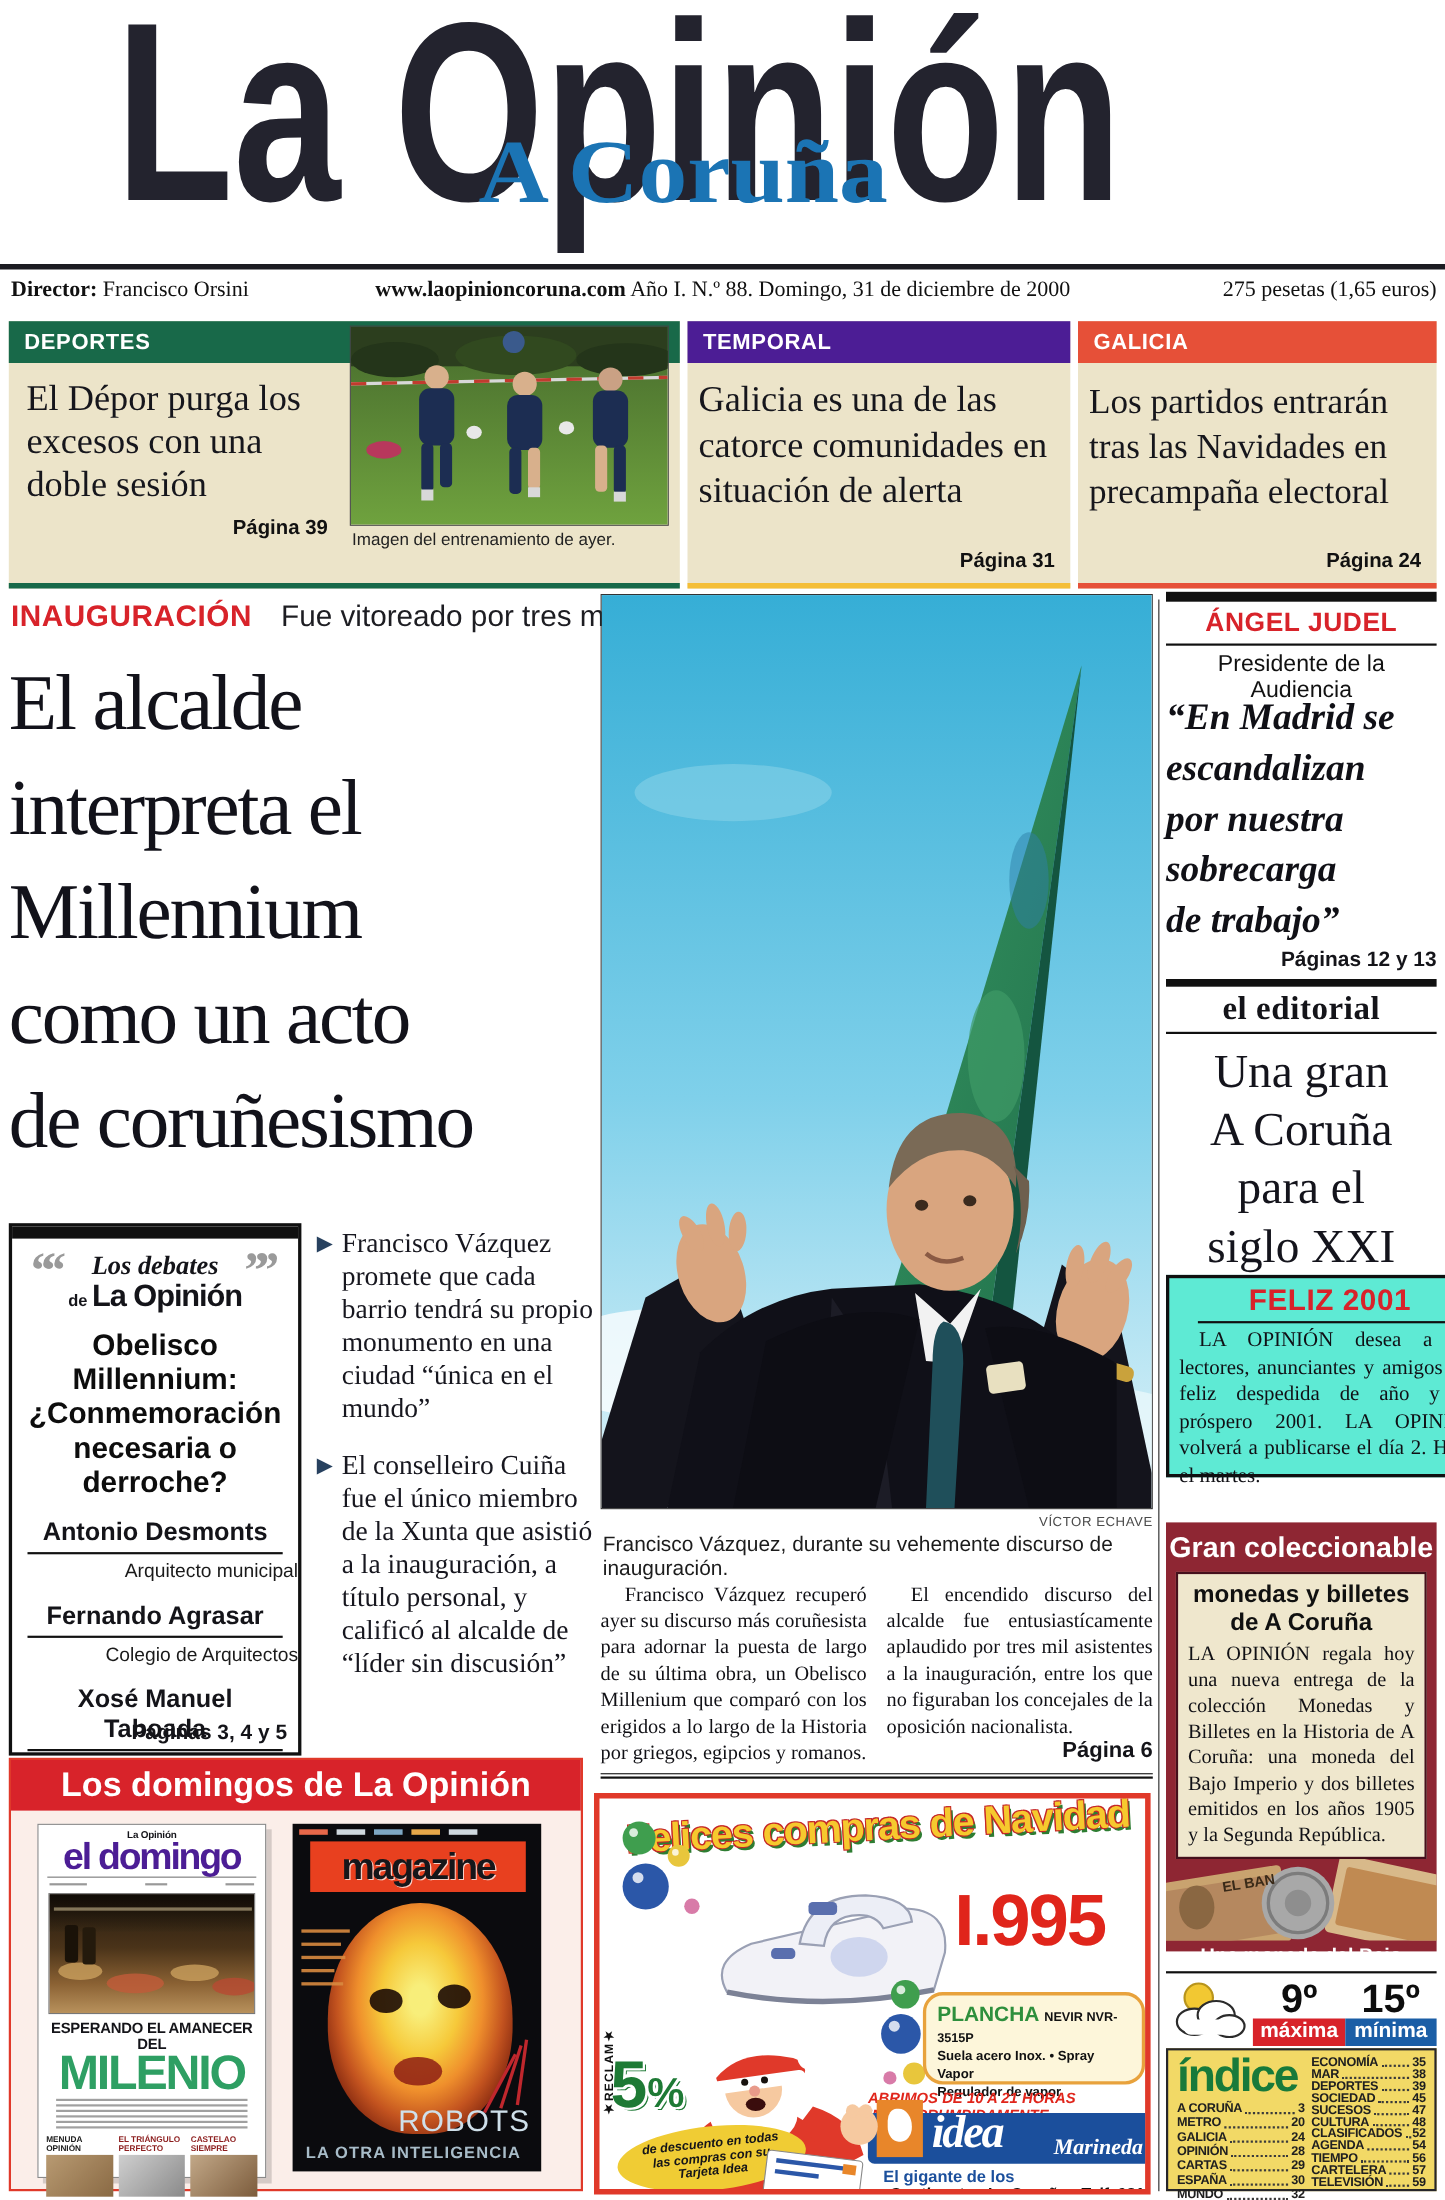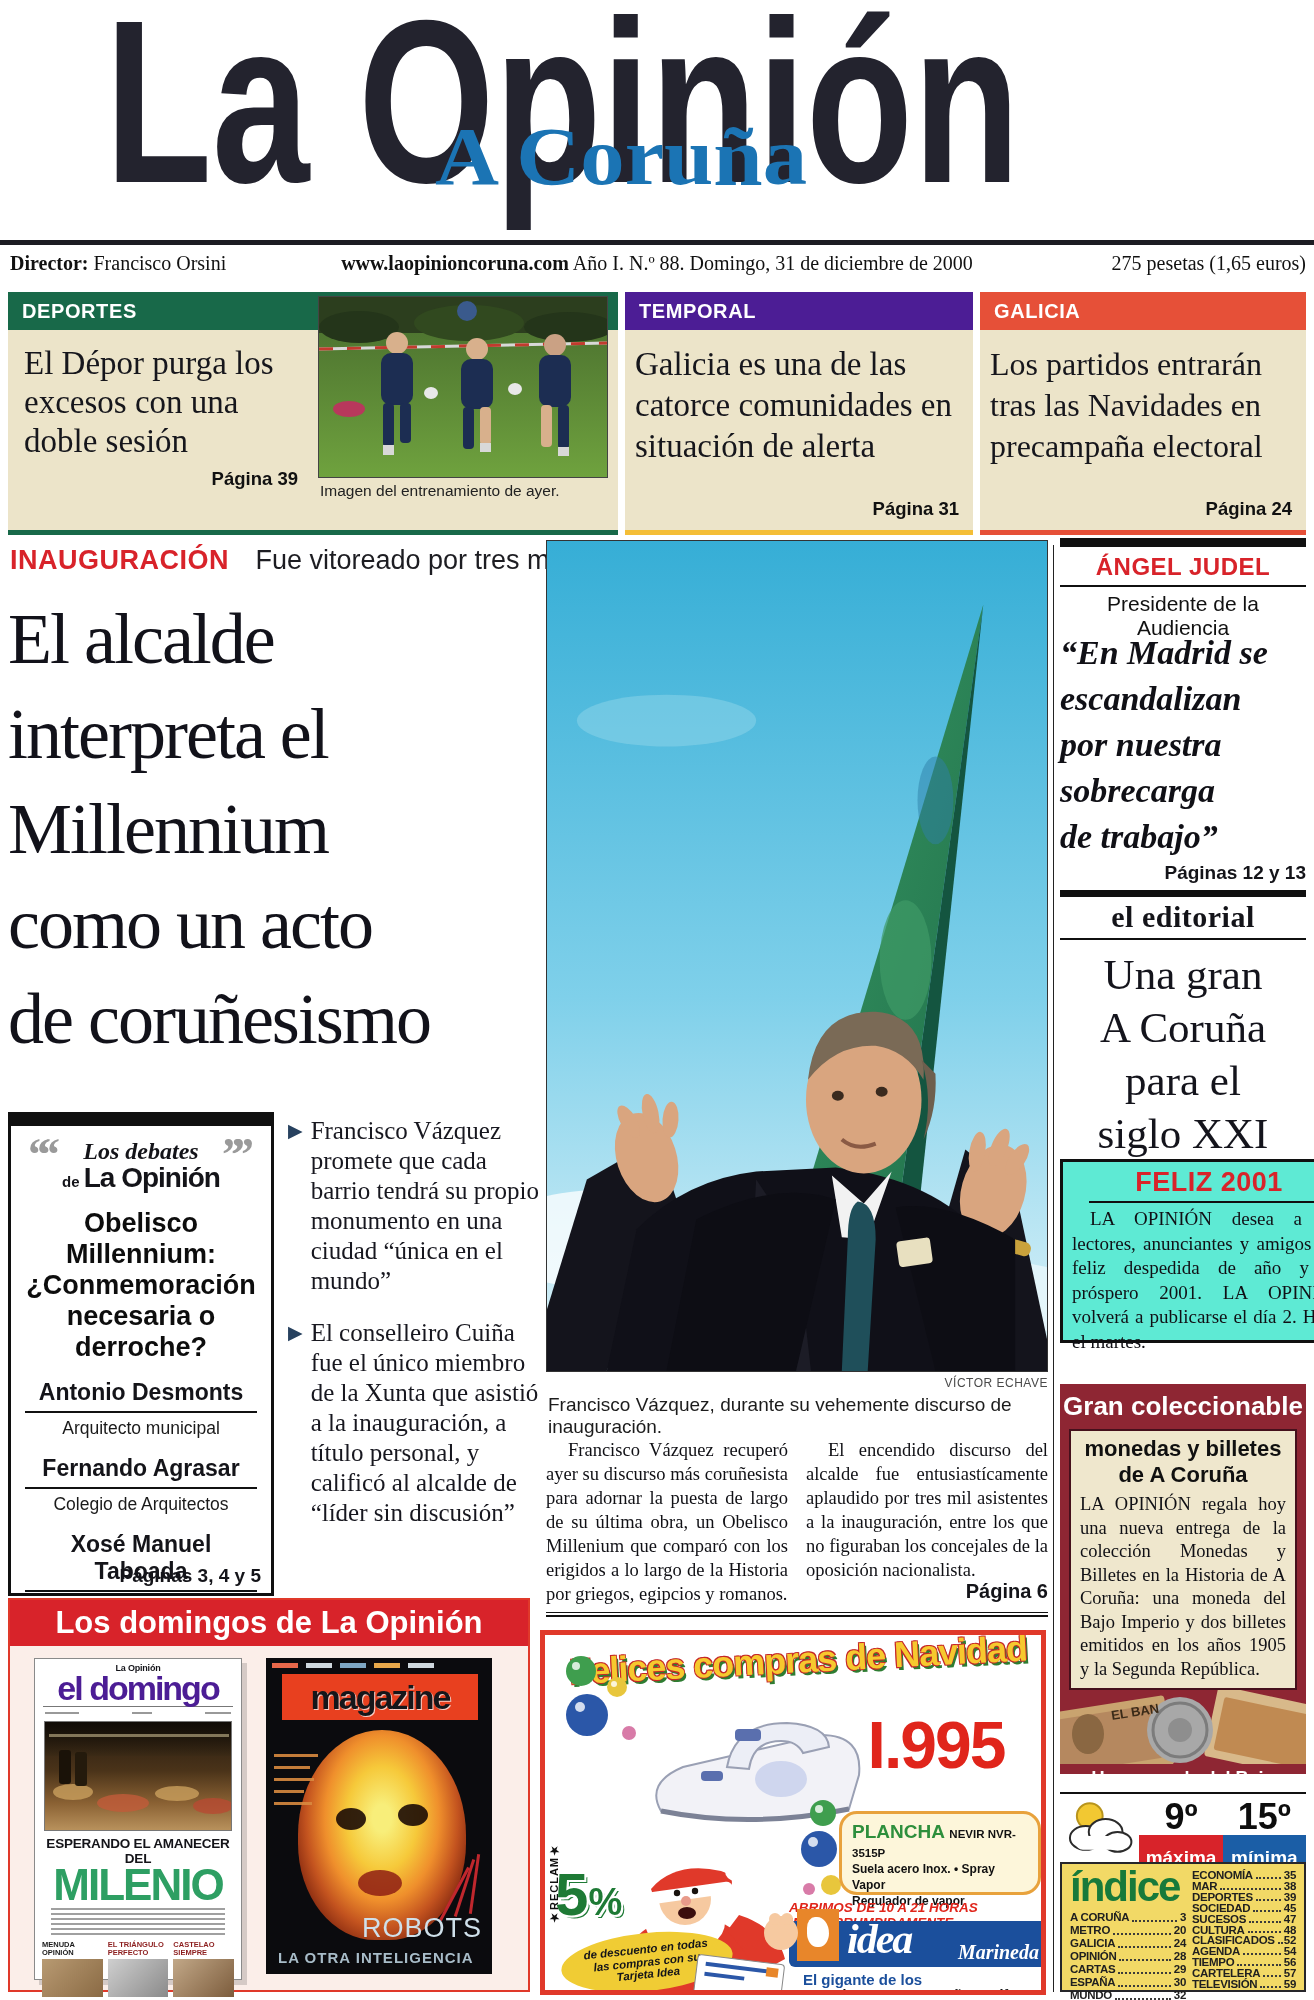--- a/index.html
+++ b/index.html
@@ -35,21 +35,21 @@
   .artcol{font-family:"Liberation Serif",serif;font-size:18.5px;line-height:24px;text-align:justify;
           text-indent:22px;color:#101015;}
   .dbl-rule{left:546px;top:1612px;width:502px;height:5px;border-top:1px solid #111;border-bottom:2px solid #111;box-sizing:border-box;}
 
   
   .debates{left:8px;top:1112px;width:260px;height:478px;border:3px solid #101010;background:#fff;}
   .debates-bar{height:11px;background:#101010;}
   .dq{color:#9a9a9a;font-family:"Liberation Serif",serif;font-weight:bold;font-size:46px;line-height:30px;}
   .debates-q{font-weight:bold;font-size:27px;line-height:31px;text-align:center;margin:14px 8px 0;color:#0d0d0d;}
   .spk-name{font-weight:bold;font-size:23px;text-align:center;margin:16px 14px 0;padding-bottom:5px;border-bottom:2px solid #111;}
-  .spk-role{font-size:17.5px;text-align:center;margin-top:5px;color:#1a1a1a;}
+  .spk-role{font-size:17.5px;text-align:right;margin-top:5px;color:#1a1a1a;}
   .debates-pages{position:absolute;right:10px;bottom:6px;font-weight:bold;font-size:19px;}
 
   
   .sb{left:1060px;width:246px;}
   .blackbar{background:#101010;}
   .judel-name{color:#d8232a;font-weight:bold;font-size:24px;text-align:center;letter-spacing:.5px;}
   .judel-role{font-size:21px;text-align:center;color:#111;}
   .judel-quote span{display:block;font-family:"Liberation Serif",serif;font-weight:bold;font-style:italic;
                     font-size:34px;line-height:46px;color:#101016;}
   .pages-right{text-align:right;font-weight:bold;font-size:19px;}
@@ -63,21 +63,21 @@
   .colec{left:1060px;top:1384px;width:246px;height:390px;background:#8e2633;}
   .colec-title{color:#fff;font-weight:bold;font-size:26px;text-align:center;padding-top:7px;}
   .colec-panel{margin:7px 9px 0;background:#efe7cd;border:2px solid #45101c;padding:5px 4px 7px;}
   .colec-sub{font-weight:bold;font-size:22px;line-height:26px;text-align:center;color:#101010;}
   .colec-body{font-family:"Liberation Serif",serif;font-size:18.5px;line-height:23.5px;text-align:justify;
               padding:5px 5px 0;color:#101015;}
   .colec-cap{color:#fff;font-weight:bold;font-size:18px;line-height:22px;text-align:center;padding:3px 10px 0;}
 
   .wx{left:1060px;top:1800px;width:246px;height:58px;display:flex;align-items:flex-start;}
   .wx-val{font-weight:bold;font-size:36px;line-height:34px;text-align:center;color:#0d0d0d;}
-  .wx-tag{color:#fff;font-weight:bold;font-size:19px;text-align:center;padding:12px 0 2px;margin-top:1px;}
+  .wx-tag{color:#fff;font-weight:bold;font-size:19px;text-align:center;padding:1px 0 2px;margin-top:1px;}
 
   .indice{left:1060px;top:1862px;width:246px;height:130px;background:#f2d966;border:2px solid #26262a;
           box-sizing:border-box;display:flex;}
   .ix-title{color:#187a3a;font-weight:bold;font-size:42px;line-height:38px;letter-spacing:-2px;}
   .ix{display:flex;font-weight:bold;font-size:11.5px;line-height:10.9px;color:#202020;letter-spacing:-.3px;}
   .ix .dots{flex:1;border-bottom:2px dotted #3a3a3a;margin:0 3px 2px;align-self:flex-end;}
 
   
   .domingos{left:8px;top:1598px;width:522px;height:394px;border:2px solid #e0392a;background:#fbeee9;box-sizing:border-box;}
   .dom-banner{height:46px;background:#d8232a;color:#fff;font-weight:bold;font-size:31px;text-align:center;line-height:46px;}

